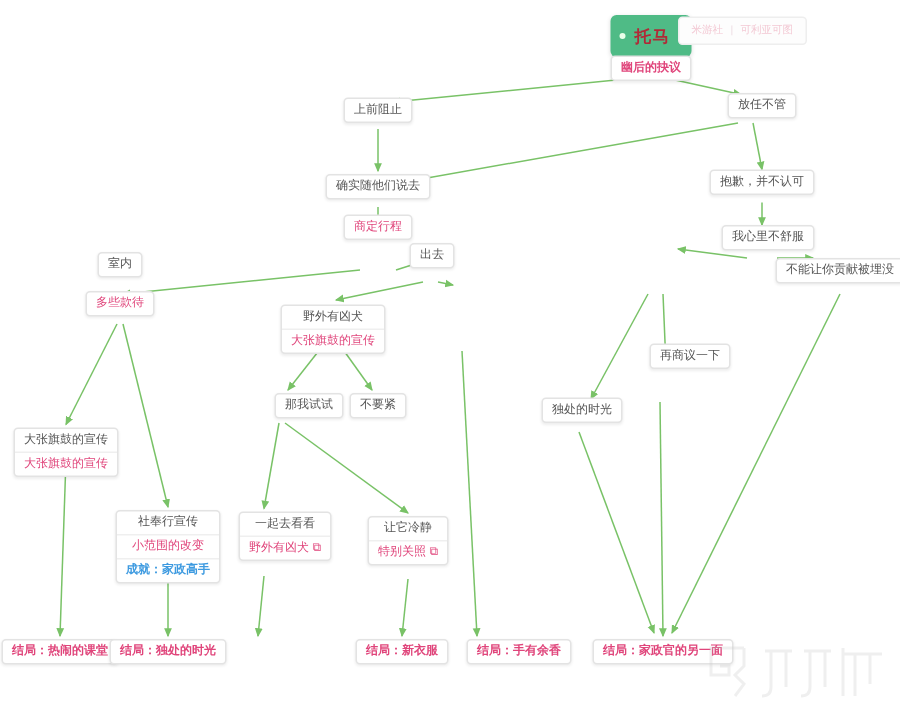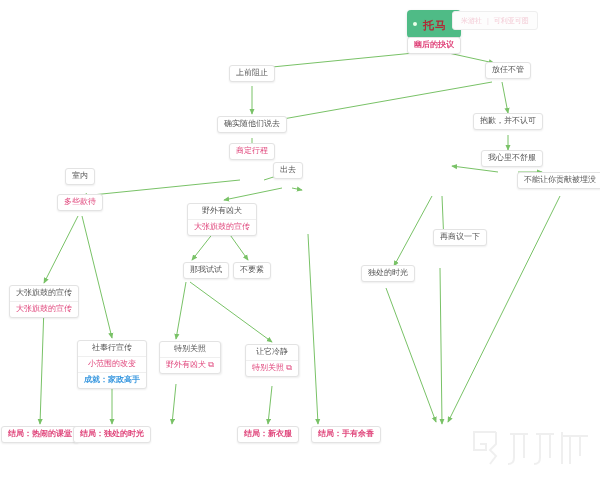--- a/index.html
+++ b/index.html
@@ -189,21 +189,21 @@
   <div class="node" style="left:44px;top:285px;">
     <span class="line">大张旗鼓的宣传</span>
     <span class="line choice">大张旗鼓的宣传</span>
   </div>
 
   <div class="node" style="left:388px;top:265px;">
     <span class="line">独处的时光</span>
   </div>
 
   <div class="node" style="left:190px;top:341px;">
-    <span class="line">特别关照</span>
+    <span class="line">一起去看看</span>
     <span class="line choice">野外有凶犬 ⧉</span>
   </div>
 
   <div class="node" style="left:272px;top:344px;">
     <span class="line">让它冷静</span>
     <span class="line choice">特别关照 ⧉</span>
   </div>
 
   <div class="node ending" style="left:40px;top:426px;">
     <span class="line">结局：热闹的课堂</span>
@@ -221,20 +221,23 @@
 
 
   <div class="node ending" style="left:268px;top:426px;">
     <span class="line">结局：新衣服</span>
   </div>
 
   <div class="node ending" style="left:346px;top:426px;">
     <span class="line">结局：手有余香</span>
   </div>
 
+  <div class="node ending" style="left:442px;top:426px;">
+    <span class="line">结局：家政官的另一面</span>
+  </div>
 
   <svg class="watermark" viewBox="0 0 130 48">
     <g fill="none" stroke="#c9c9c9" stroke-width="2">
       <path d="M30 8 L8 8 L8 26 L20 26 L20 20 L14 20"></path>
       <path d="M30 8 L30 20 L24 26 L30 32 L24 40"></path>
       <path d="M44 10 L62 10 M48 10 L48 34 Q48 40 42 40 M58 10 L58 34"></path>
       <path d="M70 10 L88 10 M74 10 L74 34 Q74 40 68 40 M84 10 L84 34"></path>
       <path d="M96 8 L96 40 M96 12 L122 12 M104 12 L104 40 M114 12 L114 32"></path>
     </g>
   </svg>

